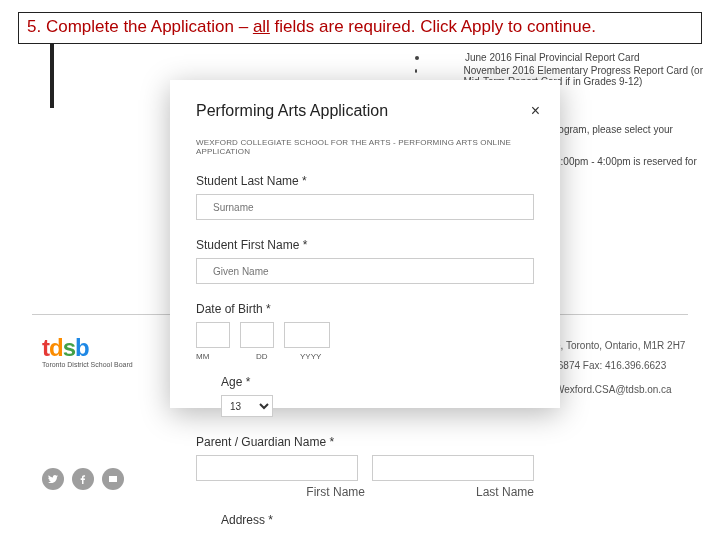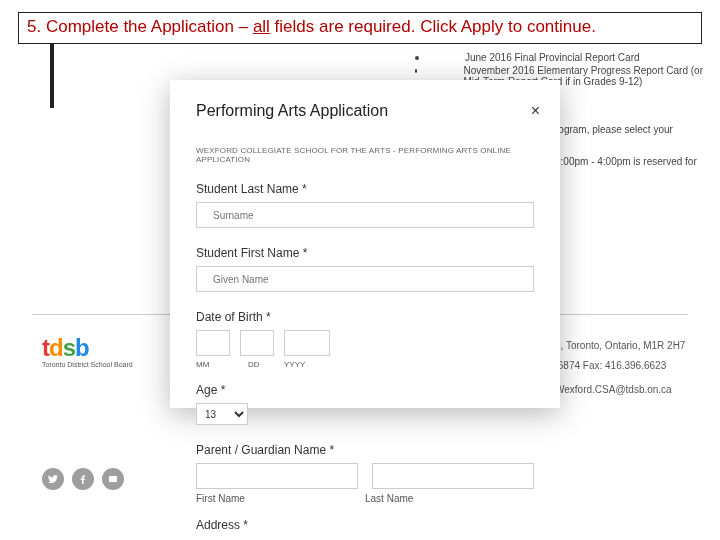--- a/index.html
+++ b/index.html
@@ -41,38 +41,38 @@
   .social svg { width: 12px; height: 12px; fill: #fff; }
 
   
   .modal {
     position: absolute; top: 80px; left: 170px; width: 390px; height: 328px;
     background: #fff; box-shadow: 0 6px 28px rgba(0,0,0,0.28);
     padding: 22px 26px 0 26px;
   }
   .modal .title { font-size: 16px; color: #222; font-weight: 400; }
   .modal .close { position: absolute; top: 22px; right: 20px; font-size: 16px; color: #333; cursor: pointer; }
-  .modal .subtitle { font-size: 8px; color: #666; margin-top: 26px; letter-spacing: 0.02em; }
+  .modal .subtitle { font-size: 8px; color: #666; margin-top: 18px; letter-spacing: 0.02em; }
   .modal .field { margin-top: 18px; }
-  .modal .field.tight { margin-top: 14px; }
+  .modal .field.tight { margin-top: 14px; margin-left: 25px; }
   .modal .label { font-size: 12px; color: #333; margin-bottom: 6px; }
   .modal input[type=text] {
     width: 100%; height: 26px; border: 1px solid #ccc; padding: 0 16px;
     font-size: 10px; color: #888; background: #fff;
   }
   .modal .dob-row { display: flex; gap: 10px; }
   .modal .dob-row input { width: 34px; text-align: left; }
   .modal .dob-row input.yy { width: 46px; }
-  .modal .sublabels { display: flex; gap: 10px; font-size: 8px; color: #555; margin-top: 4px; }
+  .modal .sublabels { display: flex; gap: 18px; font-size: 8px; color: #555; margin-top: 4px; }
   .modal .sublabels .mm { width: 34px; }
   .modal .sublabels .dd { width: 34px; padding-left: 8px; }
   .modal .age-select { width: 52px; height: 22px; border: 1px solid #ccc; font-size: 10px; color: #333; padding: 0 4px; background: #fff; }
   .modal .name-row { display: flex; gap: 14px; }
   .modal .name-row input { flex: 1; }
-  .modal .name-sub { display: flex; gap: 0; font-size: 10px; color: #555; margin-top: 4px; }
+  .modal .name-sub { display: flex; gap: 0; font-size: 12px; color: #555; margin-top: 4px; text-align: right; }
   .modal .name-sub span { flex: 1; }
 </style>
 </head>
 <body>
 
 <div class="slide">
   <div class="instruction-bar">
     <div class="line1">
       <span>5. Complete the Application – </span><span class="u">all</span><span> fields are required.  Click Apply to continue.</span>
     </div>

